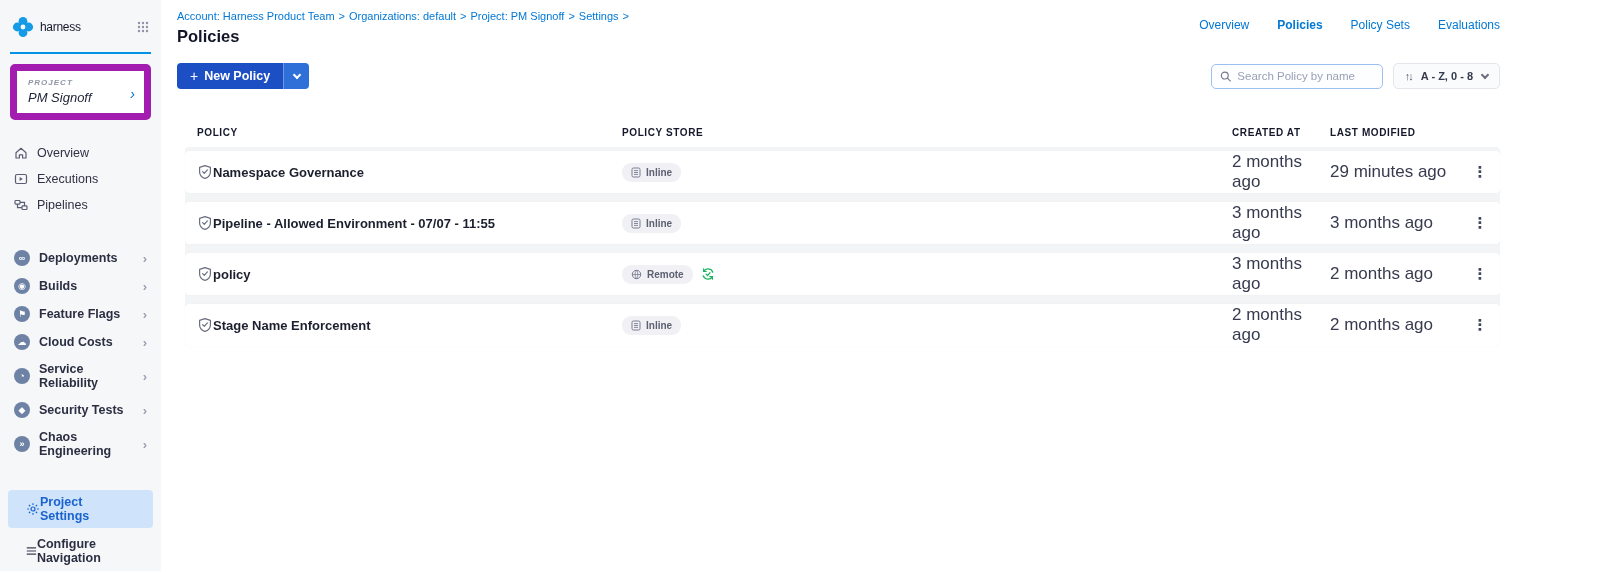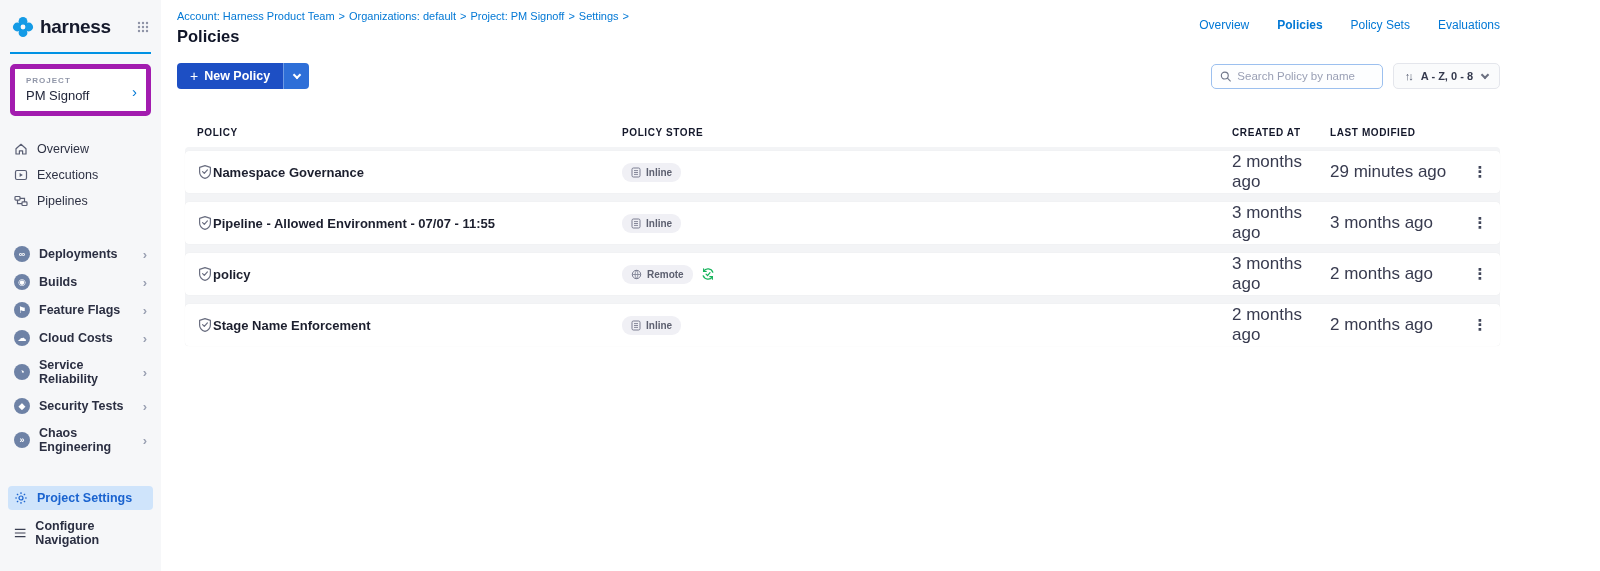--- a/index.html
+++ b/index.html
@@ -4,40 +4,40 @@
 <style>
   * { margin:0; padding:0; box-sizing:border-box; }
   html,body { width:1600px; height:571px; overflow:hidden; background:#fff;
     font-family:"Liberation Sans","DejaVu Sans",sans-serif; }
   .app { position:relative; width:1600px; height:571px; }
 
   
   .sidebar { position:absolute; left:0; top:0; bottom:0; width:161px; background:#f6f7f9; }
   .logo-row { display:flex; align-items:center; padding:16px 12px 10px 12px; }
   .logo-mark { width:22px; height:22px; margin-right:6px; }
-  .logo-text { font-size:19px; font-weight:700; color:#15192b; letter-spacing:-0.3px; }
+  .logo-text { font-size:12px; font-weight:400; color:#15192b; letter-spacing:-0.3px; }
   .apps-grid { margin-left:auto; cursor:pointer; display:flex; }
   .blue-divider { height:2px; background:#0092e4; margin:4px 10px 0 10px; }
-  .project-card { position:relative; margin:10px 10px 0 10px; background:#fff; border:5px solid #a21caf;
-    border-radius:5px; padding:7px 22px 8px 11px; }
+  .project-card { position:relative; margin:10px 10px 0 10px; background:#fff; border:7px solid #a21caf;
+    border-radius:5px; padding:7px 22px 8px 11px;font-style:italic; }
   .project-label { font-size:8px; font-weight:700; letter-spacing:1px; color:#9096a8; }
   .project-name { font-size:13px; color:#22263a; margin-top:3px; }
   .project-chevron { position:absolute; right:9px; top:14px; color:#0278d5; font-size:15px; }
   .side-nav { margin-top:20px; }
   .side-item { display:flex; align-items:center; gap:9px; padding:6px 14px; font-size:12.5px;
     color:#2e3244; cursor:pointer; }
   .side-item svg { flex:none; }
   .modules { margin-top:26px; }
   .module-item { display:flex; align-items:center; gap:9px; padding:6px 14px; font-size:12.5px;
     font-weight:600; color:#2b2f42; cursor:pointer; }
   .mod-icon { width:16px; height:16px; border-radius:50%; background:#6e82a6; color:#fff;
     font-size:9px; line-height:16px; text-align:center; flex:none; }
   .mod-chevron { margin-left:auto; color:#9aa0b2; font-size:13px; }
   .side-bottom { margin-top:26px; }
-  .bottom-item { display:flex; align-items:center; gap:9px; margin:0 8px 4px 8px; padding:5px 6px;
+  .bottom-item { display:flex; align-items:center; margin:0 8px 4px 8px; padding:5px 18px;
     border-radius:4px; font-size:12.5px; font-weight:600; color:#2b2f42; cursor:pointer; }
   .bottom-item.active { background:#cfe4fb; color:#1a63cf; }
   .bottom-item.active svg path, .bottom-item.active svg circle { stroke:#1a63cf; }
 
   
   .main { position:absolute; left:161px; top:0; right:0; bottom:0; background:#fff; }
 
   .main-header { position:relative; padding:10px 100px 0 16px; }
   .breadcrumb { font-size:11px; color:#0278d5; }
   .breadcrumb .crumb { cursor:pointer; }

